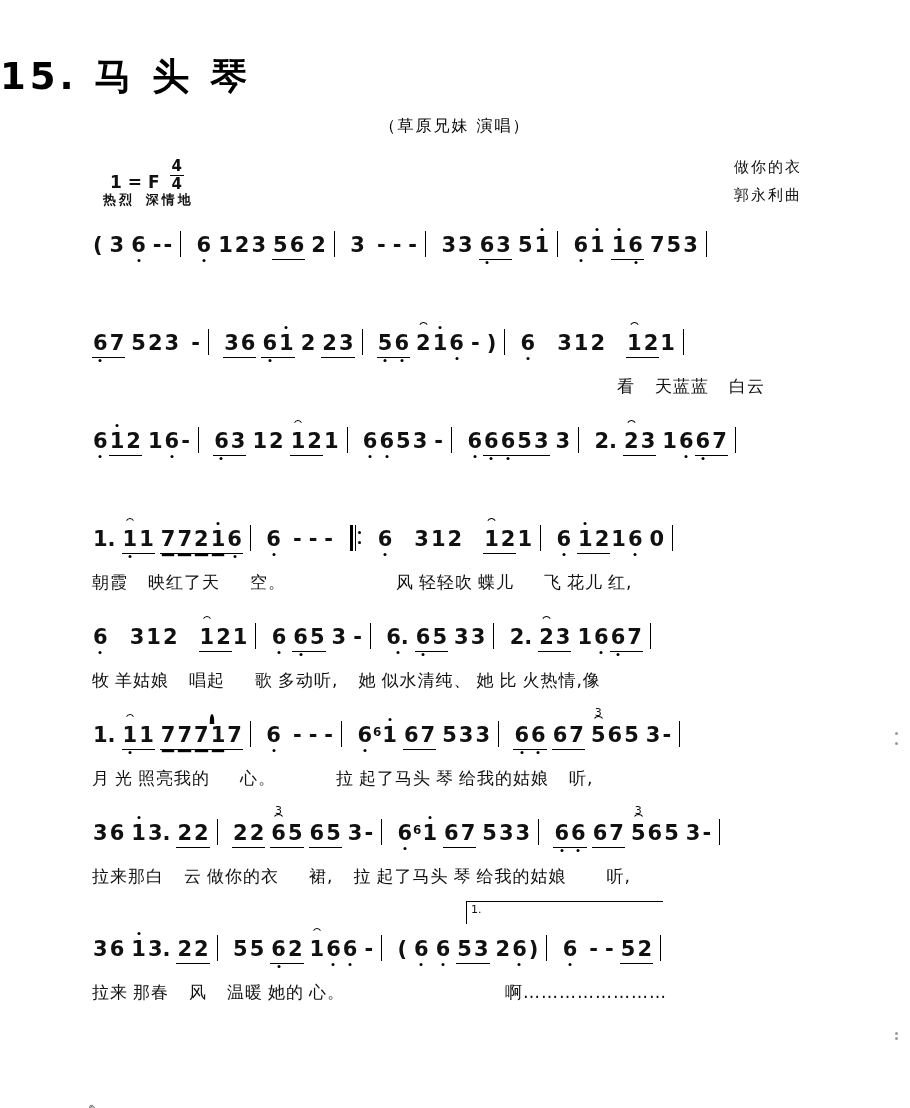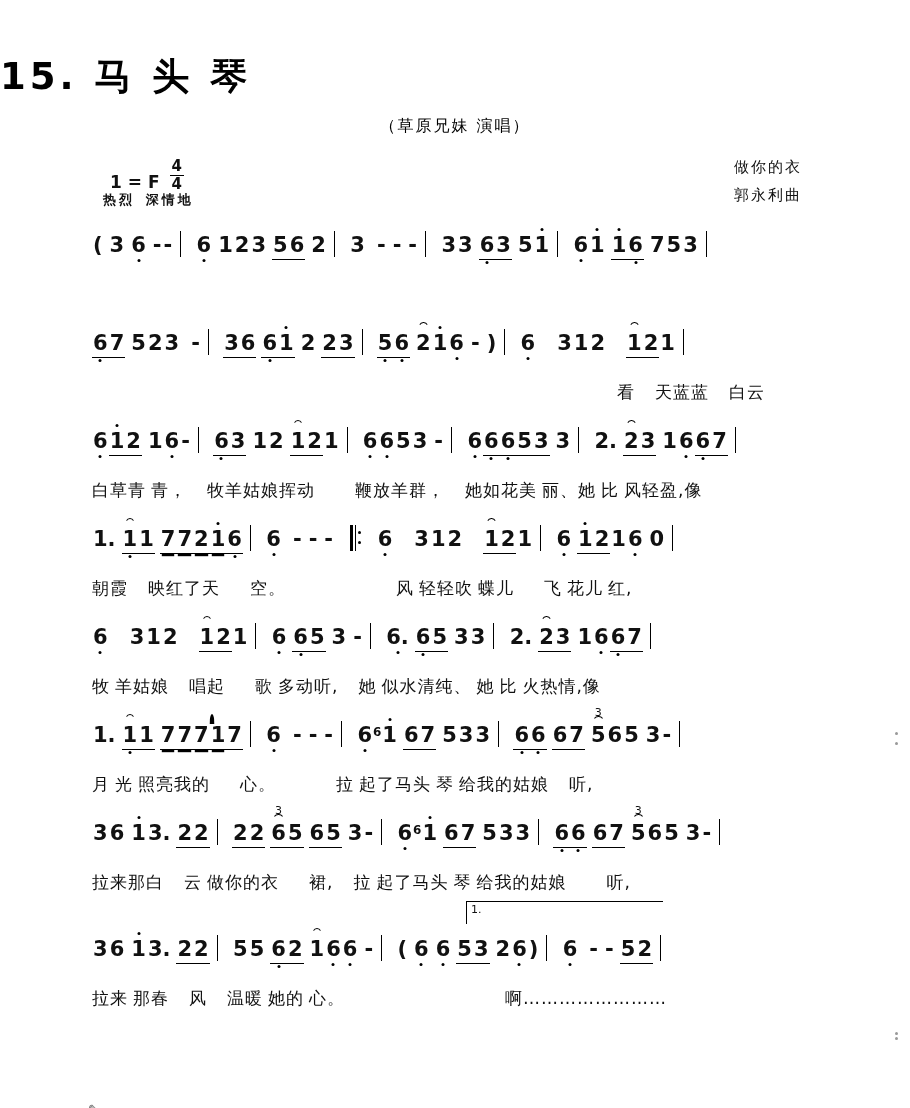--- a/index.html
+++ b/index.html
@@ -104,21 +104,21 @@
     font-family: "DejaVu Sans", sans-serif;
     font-size: 21px;
     font-weight: bold;
     white-space: nowrap;
     letter-spacing: 0px;
   }
   .lyrics {
     position: absolute;
     left: 92px;
     right: 92px;
-    top: 64px;
+    top: 58px;
     height: 30px;
     font-family: "DejaVu Sans", sans-serif;
     font-size: 17px;
     white-space: nowrap;
     letter-spacing: 1px;
   }
   .notes span, .lyrics span { display: inline-block; }
 
   
   .n { position: relative; display: inline-block; padding: 0 1px; }
@@ -289,23 +289,20 @@
   </div>
 
   <div class="system">
     <div class="notes">
       <span class="n dot-low">6</span><span class="n ul1 dot-high">1</span><span class="n ul1">2</span><span class="sp-s"></span><span class="n">1</span><span class="n dot-low">6</span><span class="n">-</span><span class="bar"></span>
       <span class="n ul1 dot-low">6</span><span class="n ul1">3</span><span class="sp-s"></span><span class="n">1</span><span class="n">2</span><span class="sp-s"></span><span class="n ul1 tie">1</span><span class="n ul1">2</span><span class="n">1</span><span class="bar"></span>
       <span class="n dot-low">6</span><span class="n dot-low">6</span><span class="n">5</span><span class="n">3</span><span class="sp-s"></span><span class="n">-</span><span class="bar"></span>
       <span class="n dot-low">6</span><span class="n ul1 dot-low">6</span><span class="n ul1 dot-low">6</span><span class="n ul1">5</span><span class="n ul1">3</span><span class="sp-s"></span><span class="n">3</span><span class="bar"></span>
       <span class="n">2.</span><span class="sp-s"></span><span class="n ul1 tie">2</span><span class="n ul1">3</span><span class="sp-s"></span><span class="n">1</span><span class="n dot-low">6</span><span class="n ul1 dot-low">6</span><span class="n ul1">7</span><span class="bar"></span>
     </div>
-    <div class="lyrics">
-      <span>白草青</span><span class="sp-s"></span><span>青，</span><span class="sp-l"></span><span>牧羊姑娘挥动</span><span class="sp-l"></span><span class="sp-l"></span><span>鞭放羊群，</span><span class="sp-l"></span><span>她如花美</span><span class="sp-s"></span><span>丽、她</span><span class="sp-s"></span><span>比</span><span class="sp-s"></span><span>风轻盈,像</span>
-    </div>
   </div>
 
   <div class="system">
     <div class="notes">
       <span class="n">1.</span><span class="sp-s"></span><span class="n ul1 tie dot-low">1</span><span class="n ul1">1</span><span class="sp-s"></span><span class="n ul2">7</span><span class="n ul2">7</span><span class="n ul2">2</span><span class="n ul2 dot-high">1</span><span class="n ul1 dot-low">6</span><span class="bar"></span>
       <span class="n dot-low">6</span><span class="sp"></span><span class="n">-</span><span class="sp-s"></span><span class="n">-</span><span class="sp-s"></span><span class="n">-</span><span class="sp-s"></span>
       <span class="repeat-start"><span class="rdots">
             <i></i>
             <i></i>
           </span></span>

